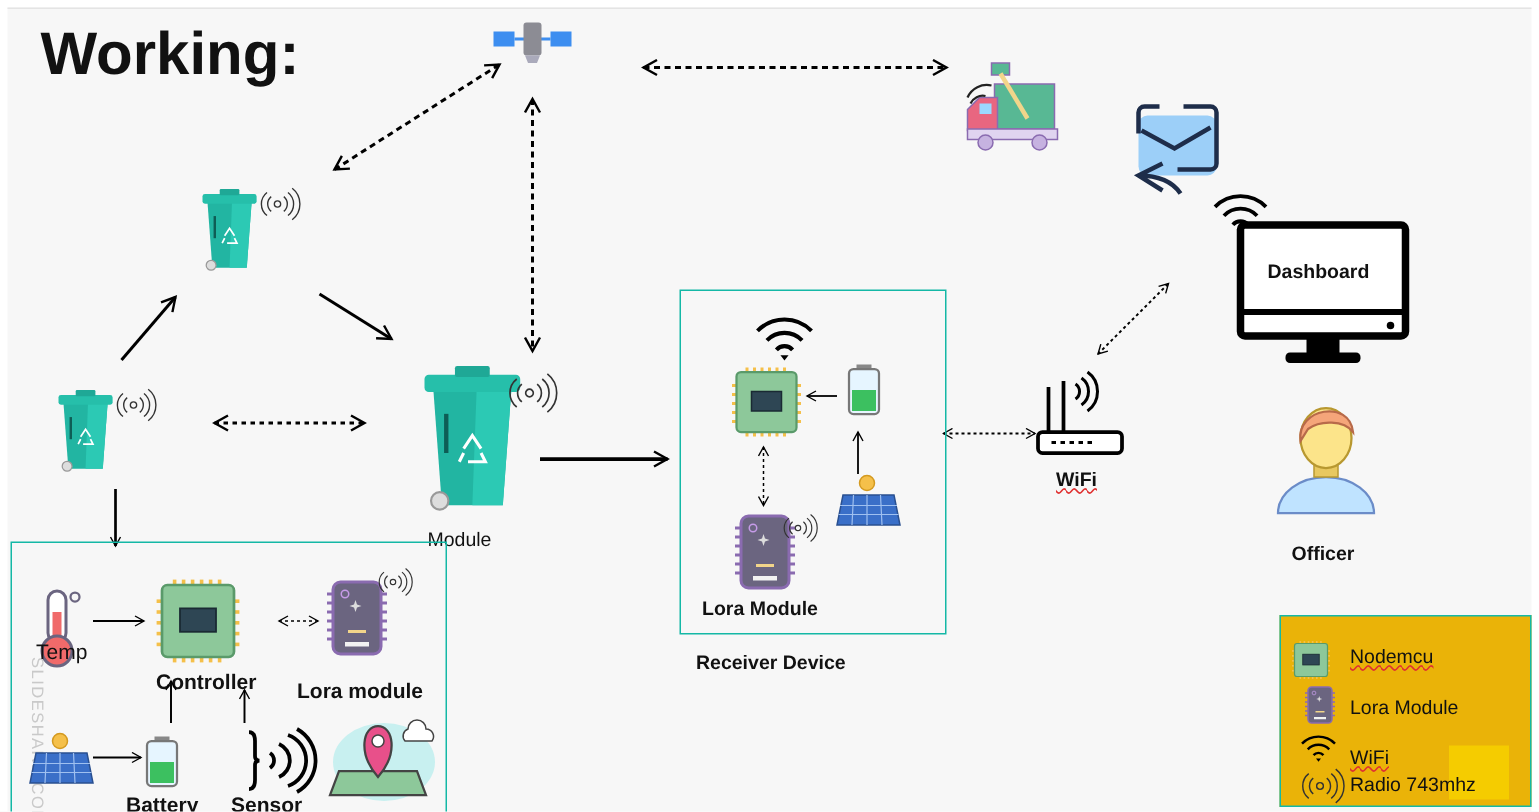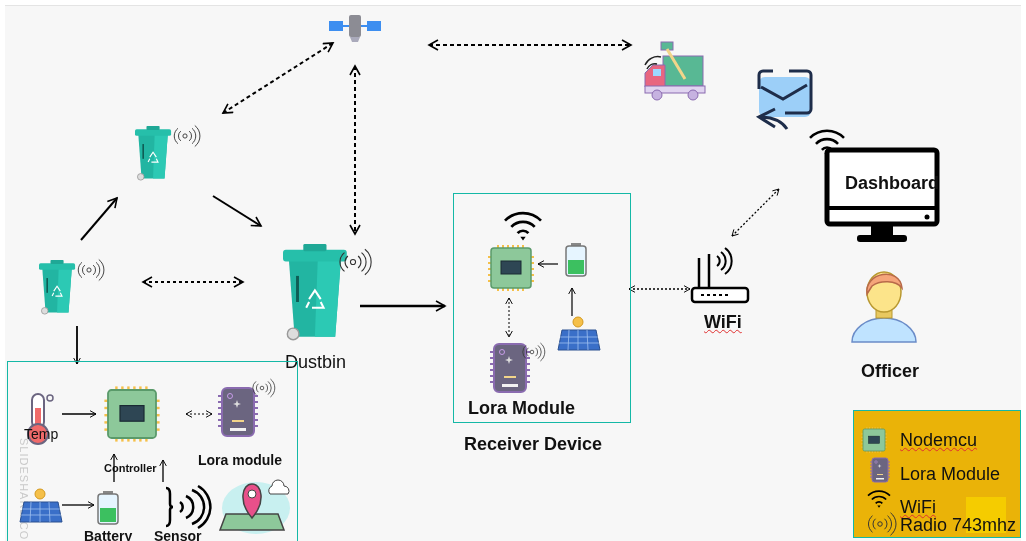--- a/index.html
+++ b/index.html
@@ -1,31 +1,32 @@
 <!DOCTYPE html>
 <html><head>
 <meta charset="utf-8">
 <style>
   html,body{margin:0;padding:0;}
   body{width:1026px;height:541px;background:#ffffff;position:relative;overflow:hidden;font-family:"Liberation Sans",sans-serif;}
   #canvas{position:absolute;left:5px;top:5px;width:1016px;height:536px;background:#f7f7f7;border-top:1px solid #e4e4e4;}
   .abs{position:absolute;}
   .title{font-weight:bold;font-size:40px;color:#111;left:22px;top:8px;}
-  .lbl{font-size:18px;color:#111;white-space:nowrap;}
+  .lbl{font-size:13px;color:#111;white-space:nowrap;}
   .b{font-weight:bold;}
   .box{position:absolute;border:1px solid #14b8a6;}
   svg{position:absolute;overflow:visible;}
   .wm{font-size:11px;color:#c9c9c9;letter-spacing:1px;transform:rotate(90deg);transform-origin:left top;}
   .hl{background:#f5cc00;}
   .squig{text-decoration:underline wavy #e03030;text-decoration-thickness:1px;}
 </style>
 </head>
 <body>
 
 <div id="canvas">
+  <div class="abs title">Working:</div>
 
   <svg width="0" height="0" style="position:absolute">
     <defs>
       <g id="bin">
         <path d="M4 10 L40 10 L36 64 L8 64 Z" fill="#22b5a2"></path>
         <path d="M24 10 L40 10 L36 64 L22 64 Z" fill="#2cc9b4"></path>
         <rect x="0" y="4" width="44" height="8" rx="2" fill="#26bfaa"></rect>
         <rect x="14" y="0" width="16" height="5" rx="1" fill="#1fa896"></rect>
         <line x1="10" y1="22" x2="10" y2="40" stroke="#0e5d55" stroke-width="2"></line>
         <path d="M18 38 l4 -6 l4 6 M20 44 h8 l-2 -4 M16 44 l2 -4" stroke="#fff" stroke-width="1.4" fill="none"></path>
@@ -142,21 +143,21 @@
     <use href="#radio" transform="translate(50,12) scale(0.7)"></use>
   </svg>
   <svg width="70" height="70" style="left:30px;top:252px">
     <use href="#bin" transform="translate(4,2) scale(0.82)"></use>
     <use href="#radio" transform="translate(54,12) scale(0.7)"></use>
   </svg>
   <svg width="100" height="96" style="left:278px;top:238px">
     <use href="#bin" transform="translate(0,0) scale(1.45)"></use>
     <use href="#radio" transform="translate(70,18) scale(0.85)"></use>
   </svg>
-  <div class="abs lbl" style="left:280px;top:346px">Dustbin</div>
+  <div class="abs lbl" style="left:280px;top:346px">Module</div>
 
   <svg width="70" height="64" style="left:636px;top:33px">
     <rect x="22" y="17" width="40" height="30" fill="#58b894" stroke="#8a6bb0"></rect>
     <rect x="20" y="3" width="12" height="8" fill="#58b894" stroke="#8a6bb0"></rect>
     <line x1="26" y1="10" x2="44" y2="40" stroke="#f2d58a" stroke-width="3"></line>
     <path d="M4 34 L12 26 L24 26 L24 48 L4 48 Z" fill="#e86680" stroke="#8a6bb0"></path>
     <rect x="12" y="30" width="8" height="7" fill="#9cd8ff"></rect>
     <rect x="4" y="47" width="60" height="7" fill="#e0d4f0" stroke="#8a6bb0"></rect>
     <circle cx="16" cy="56" r="5" fill="#c6b2e0" stroke="#8a6bb0"></circle>
     <circle cx="52" cy="56" r="5" fill="#c6b2e0" stroke="#8a6bb0"></circle>
@@ -236,21 +237,21 @@
     <svg width="34" height="54" style="left:14px;top:30px">
       <rect x="10" y="2" width="12" height="34" rx="6" fill="#fff" stroke="#6b6580" stroke-width="2"></rect>
       <rect x="13" y="16" width="6" height="22" fill="#f06a6a"></rect>
       <circle cx="16" cy="42" r="10" fill="#f06a6a" stroke="#6b6580" stroke-width="2"></circle>
       <circle cx="28" cy="6" r="3" fill="none" stroke="#6b6580" stroke-width="1.5"></circle>
     </svg>
     <div class="abs lbl" style="left:16px;top:64px;font-size:14px">Temp</div>
     <svg width="56" height="56" style="left:96px;top:24px">
       <use href="#chip" transform="translate(4,4) scale(1.2)"></use>
     </svg>
-    <div class="abs lbl b" style="left:96px;top:100px;font-size:11px">Controller</div>
+    <div class="abs lbl b" style="left:96px;top:84px;font-size:14px">Controller</div>
     <svg width="70" height="70" style="left:206px;top:12px">
       <use href="#lora" transform="translate(8,14)"></use>
       <use href="#radio" transform="translate(48,14) scale(0.6)"></use>
     </svg>
     <div class="abs lbl b" style="left:190px;top:90px;font-size:14px">Lora module</div>
     <svg width="50" height="40" style="left:10px;top:126px">
       <use href="#solar" transform="translate(4,12)"></use>
     </svg>
     <svg width="30" height="40" style="left:86px;top:126px">
       <use href="#battery" transform="translate(4,6)"></use>

